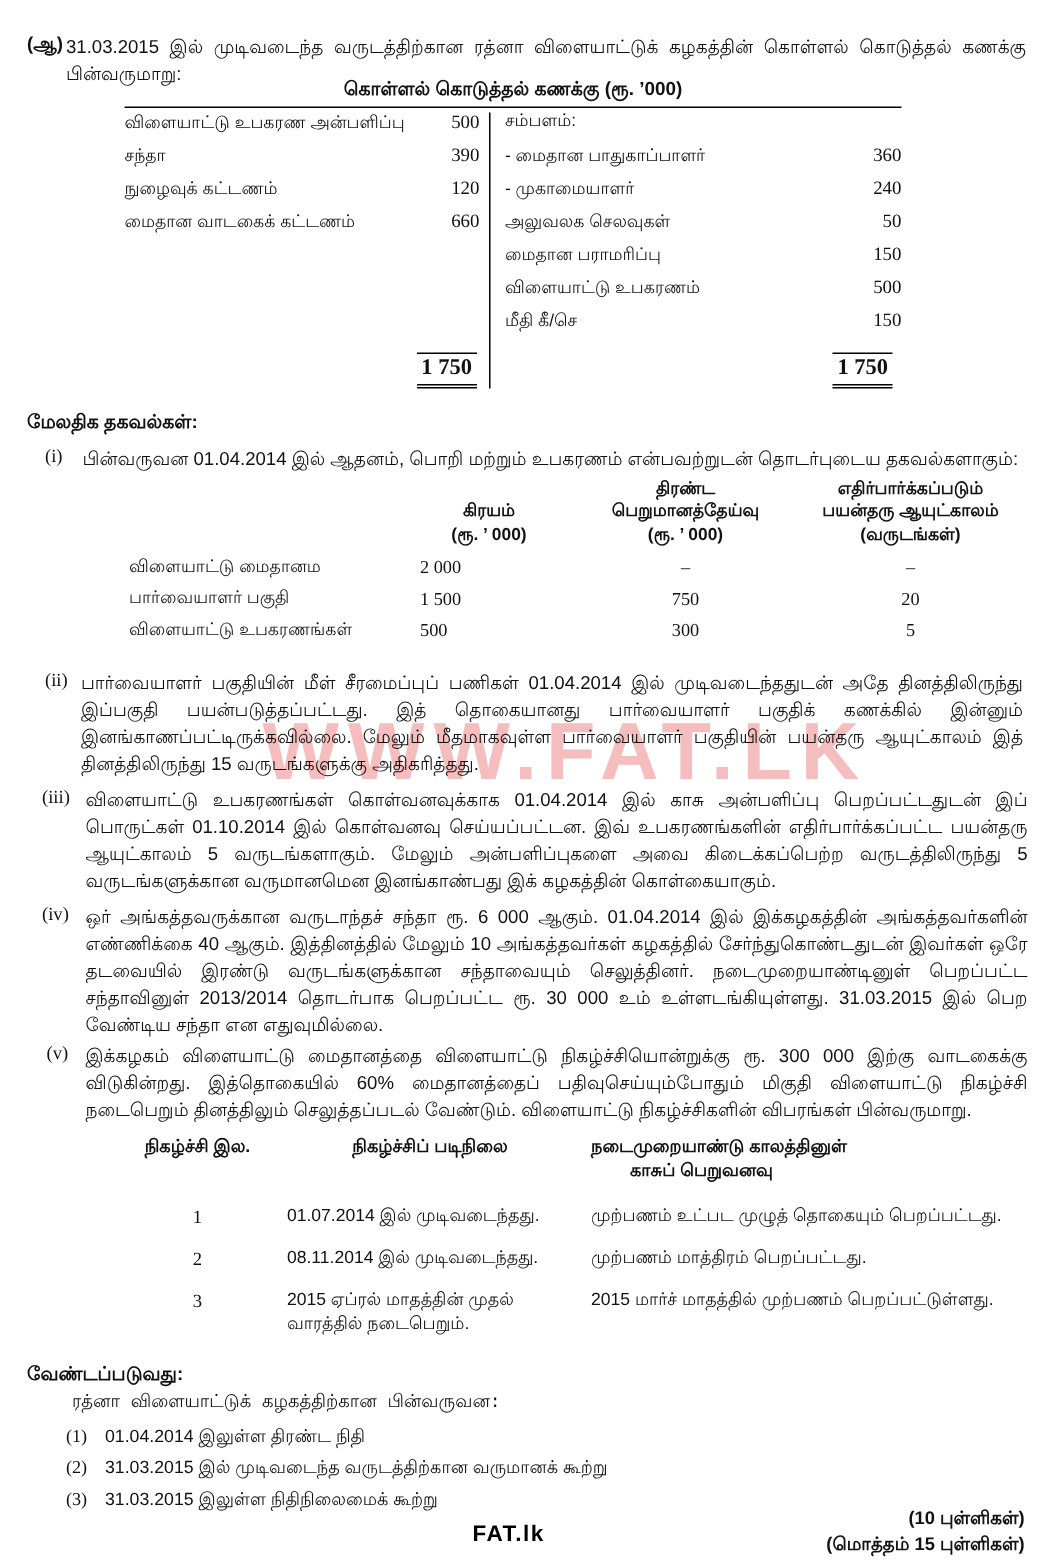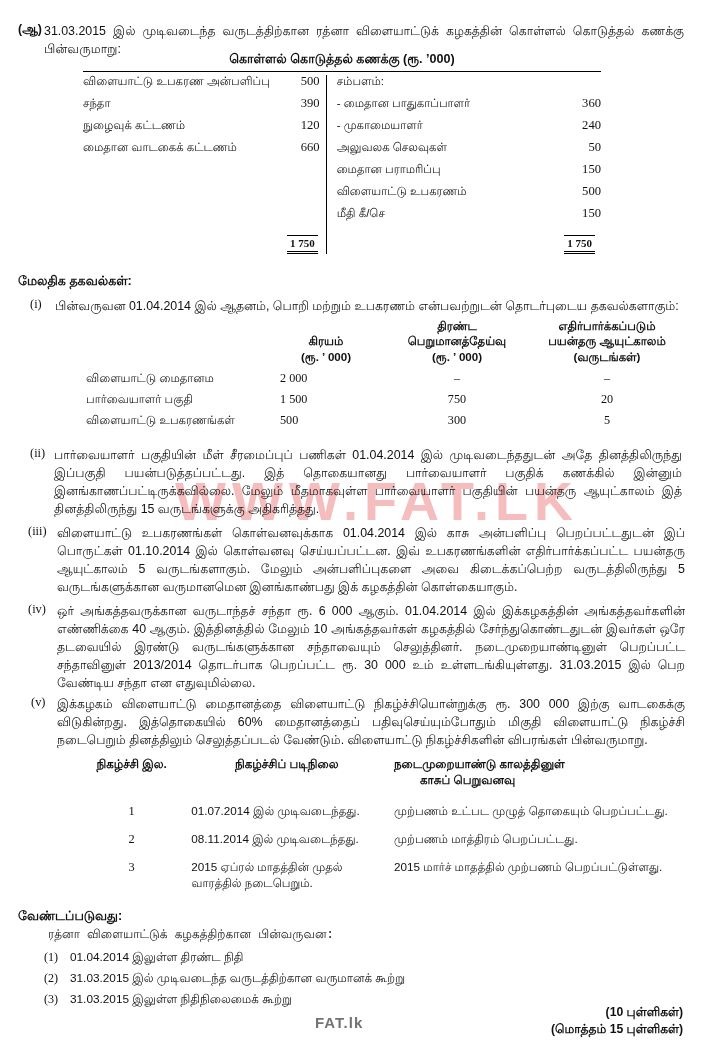--- a/index.html
+++ b/index.html
@@ -35,21 +35,21 @@
     left: 175px;
     top: 470px;
     font-size: 54px;
     color: #f5bdbd;
     letter-spacing: 6px;
   }
   .wm-foot {
     left: 315px;
     top: 1014px;
     font-size: 15px;
-    color: #737373;
+    color: #000000;
     letter-spacing: 1px;
   }
   .content { position: relative; z-index: 2; }
 
   
   .blk { position: absolute; font-size: 12.4px; line-height: 1.46; }
   .marker { position: absolute; font-size: 12.4px; }
   .just { text-align: justify; text-justify: inter-word; }
   .tam { font-family: "Liberation Sans", "DejaVu Sans", sans-serif; }
 
@@ -91,21 +91,21 @@
   .rp-right .rp-amt { min-width: 44px; }
   .rp-sub { padding-left: 0px; }
   .rp-spacer { height: 22px; }
   .rp-total-row {
     display: flex;
     justify-content: flex-end;
     margin-top: 6px;
   }
   .rp-total {
     font-weight: bold;
-    font-size: 11px;
+    font-size: 15px;
     border-top: 1.2px solid #000;
     border-bottom: 3.6px double #000;
     padding: 1px 3px 2px 3px;
   }
   .rp-left .rp-total-row  { padding-right: 2px; }
   .rp-right .rp-total-row { padding-right: 6px; }
 
   
   #addl-heading { left: 18px; top: 272px; font-weight: bold; font-size: 12.6px;
                   font-family: "Liberation Sans","DejaVu Sans",sans-serif; }

